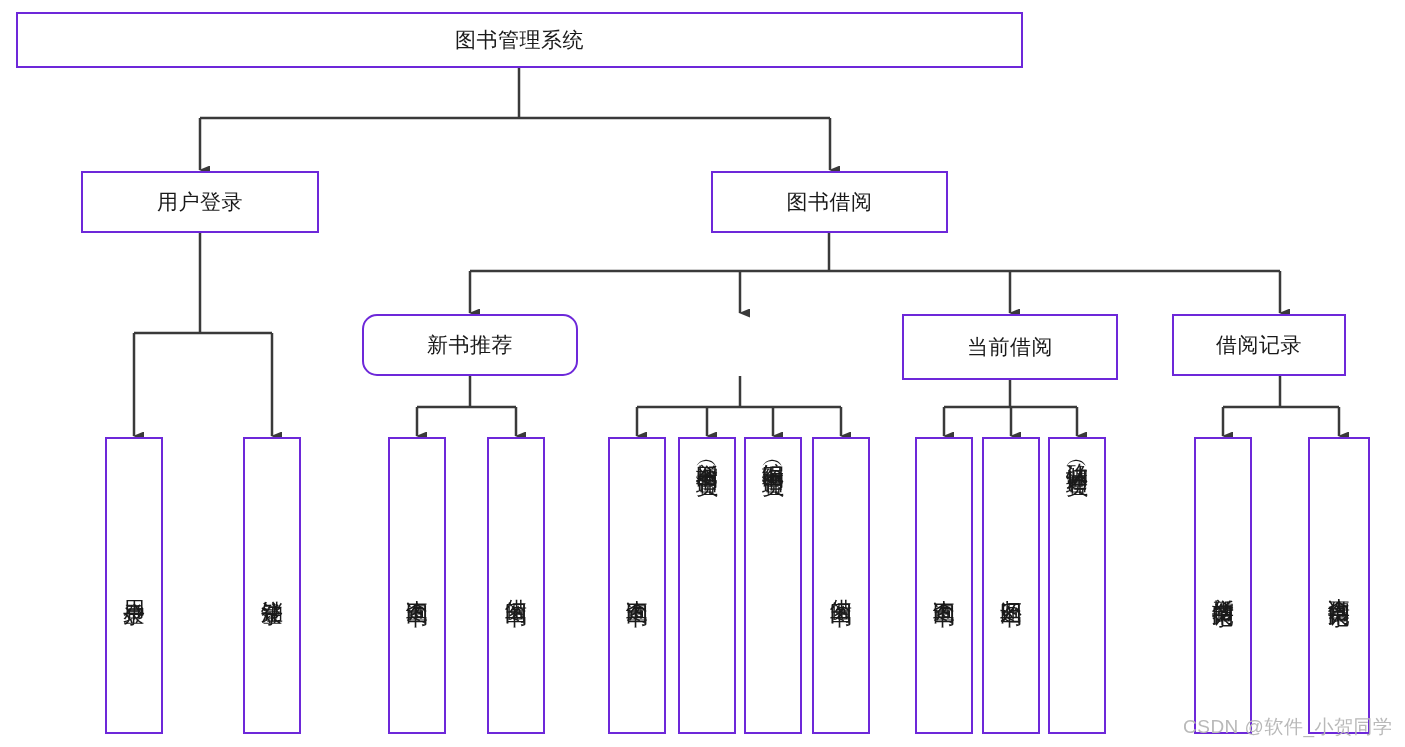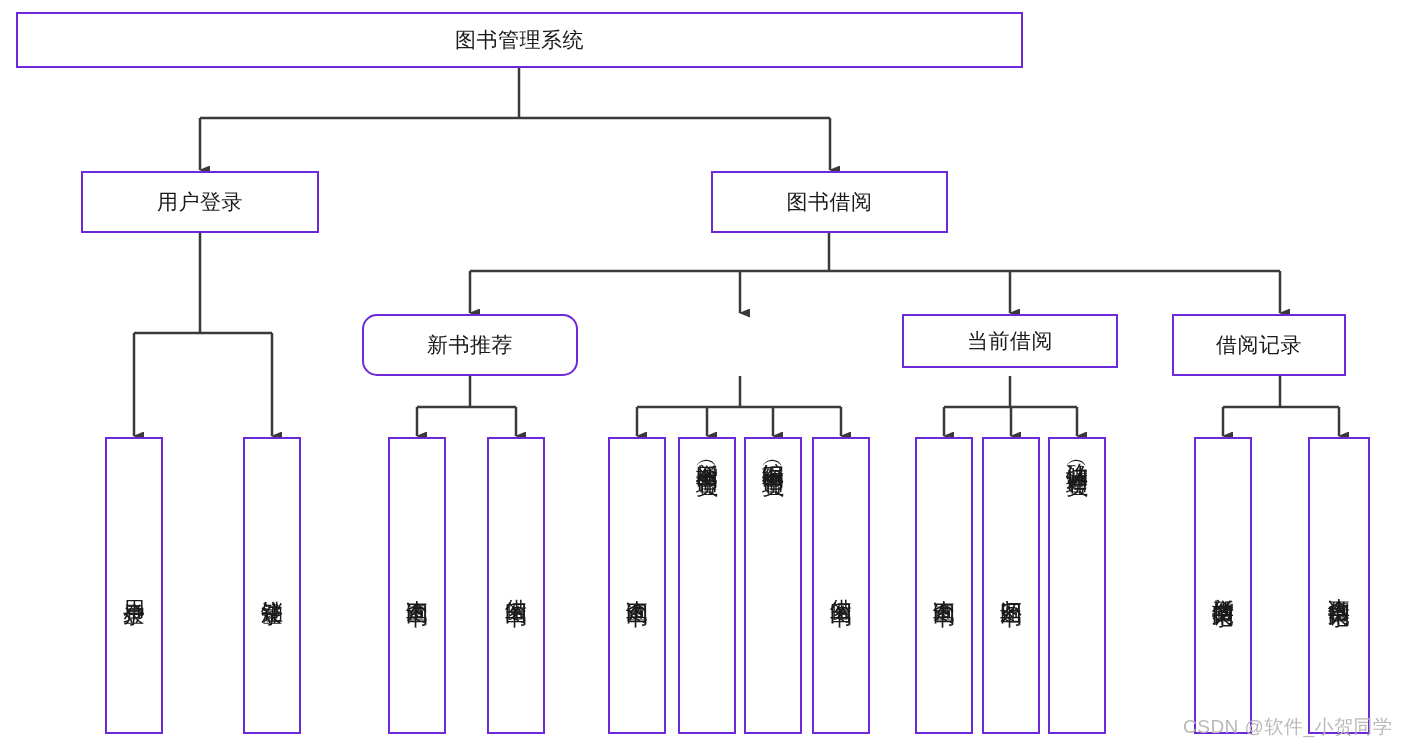--- a/index.html
+++ b/index.html
@@ -132,21 +132,21 @@
 
   <div class="node horizontal" style="left: 711px; top: 171px; width: 237px; height: 62px;">
     <span class="label">图书借阅</span>
   </div>
 
   <div class="node horizontal" style="left: 362px; top: 314px; width: 216px; height: 62px; border-radius: 15px;">
     <span class="label">新书推荐</span>
   </div>
 
 
-  <div class="node horizontal" style="left: 902px; top: 314px; width: 216px; height: 54px;">
+  <div class="node horizontal" style="left: 902px; top: 314px; width: 216px; height: 66px;">
     <span class="label">当前借阅</span>
   </div>
 
   <div class="node horizontal" style="left: 1172px; top: 314px; width: 174px; height: 62px;">
     <span class="label">借阅记录</span>
   </div>
 
   <div class="node vertical centered" style="left: 105px; top: 437px; width: 58px; height: 297px;">
     <span class="label">用户登录</span>
   </div>

